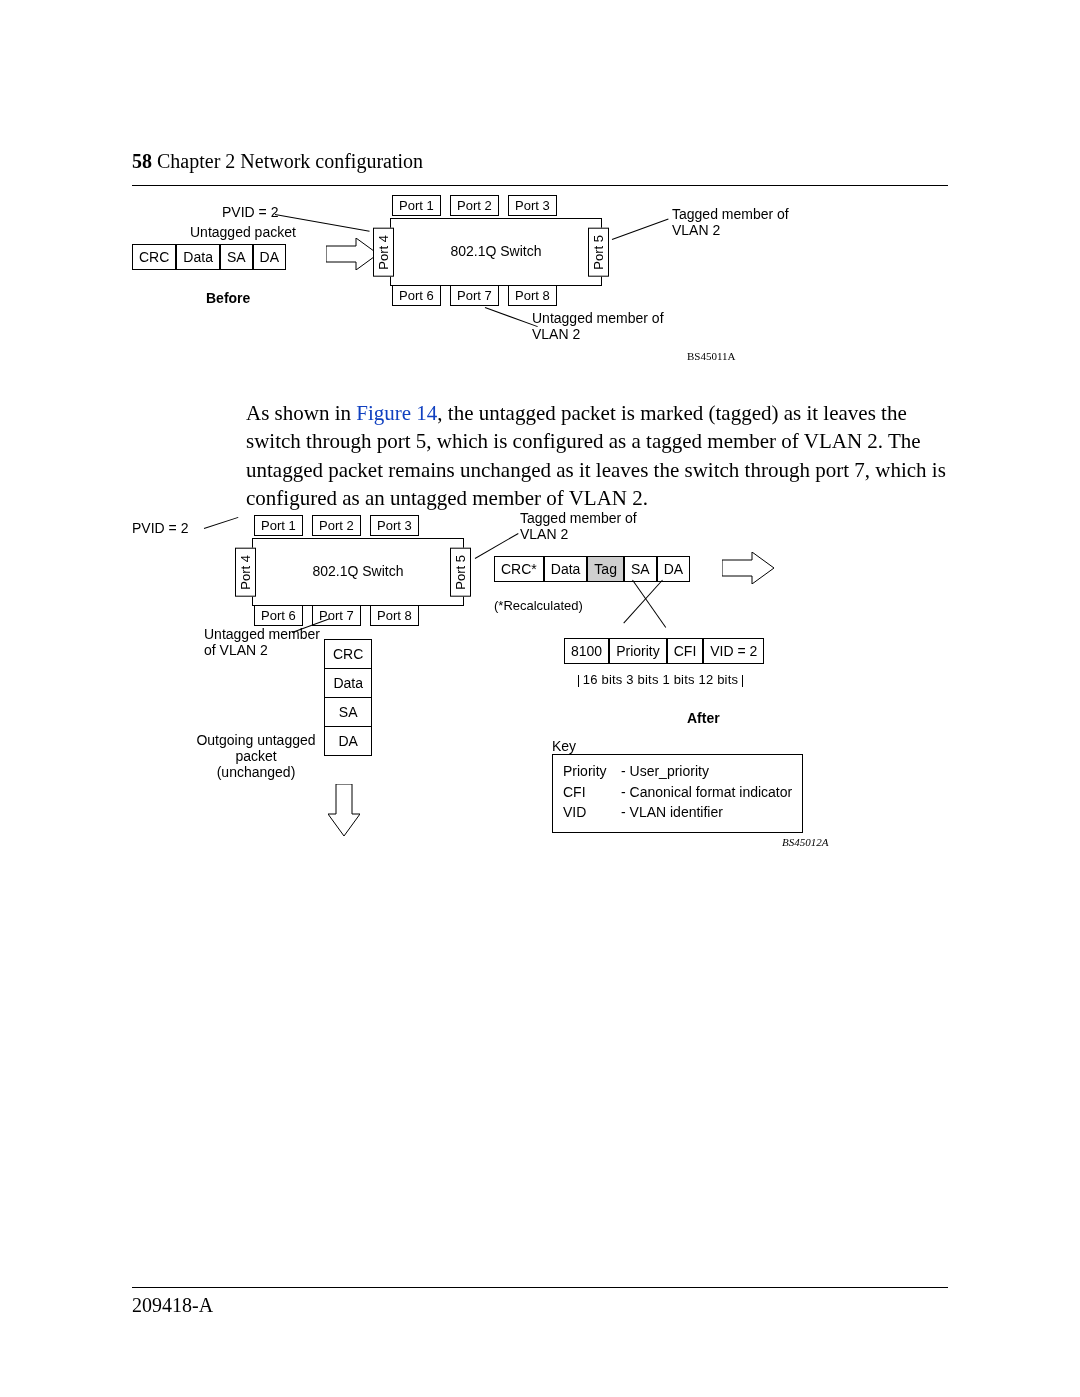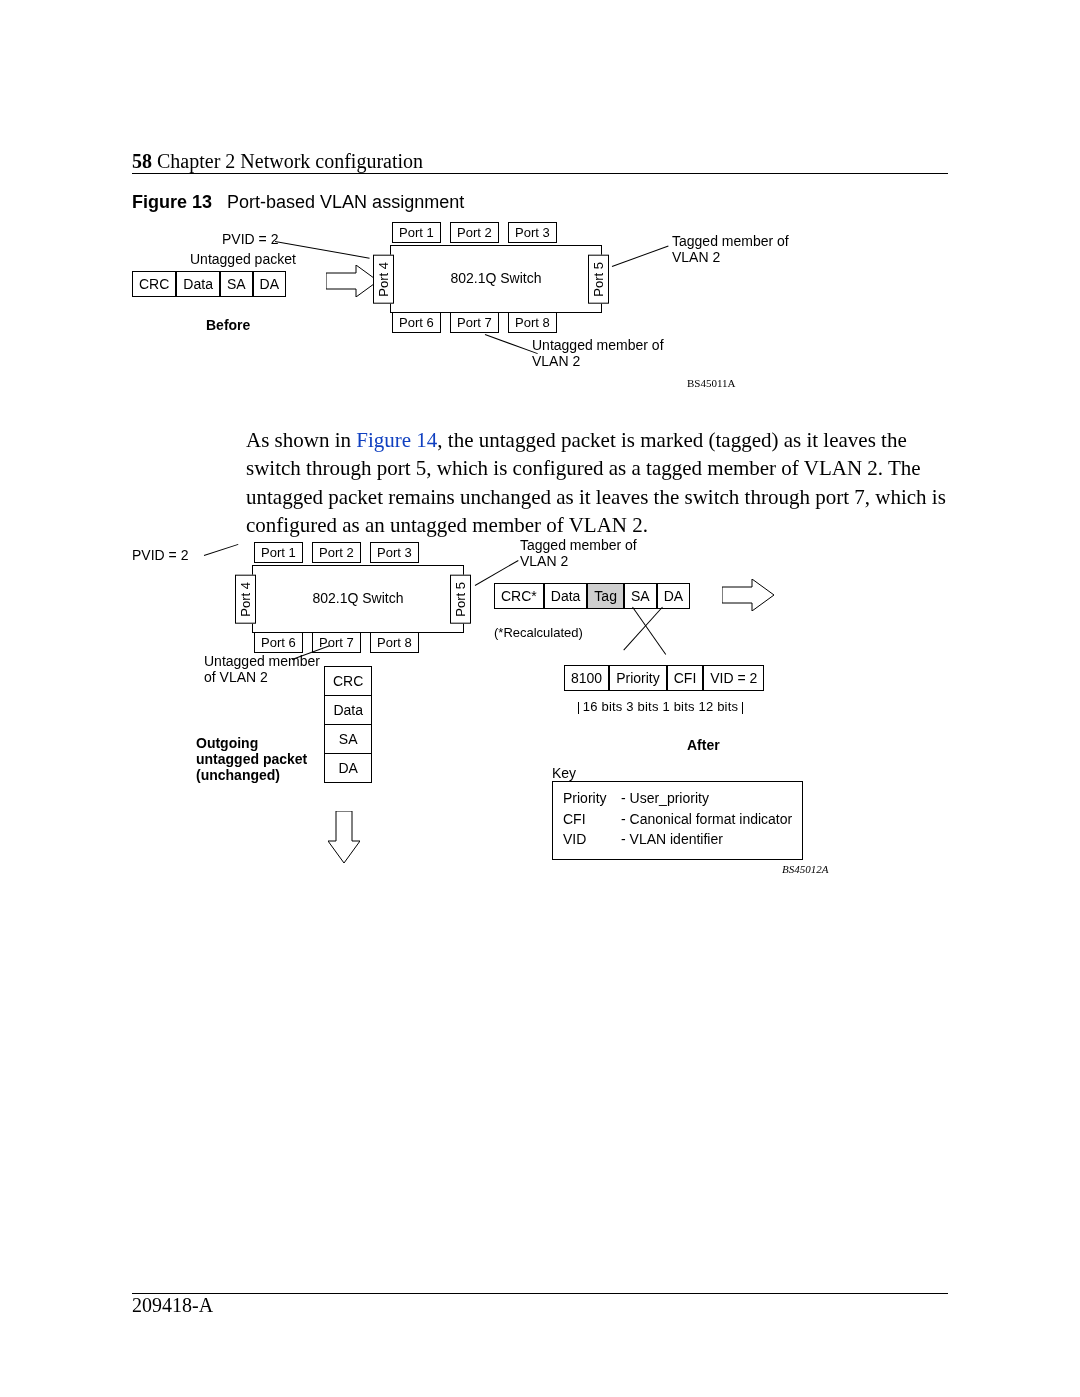--- a/index.html
+++ b/index.html
@@ -12,21 +12,21 @@
     width: 1080px;
     height: 1397px;
     position: relative;
     box-sizing: border-box;
     padding: 0 132px;
   }
   .header {
     padding-top: 150px;
     font-size: 20px;
     border-bottom: 1.5px solid #000;
-    padding-bottom: 0;
+    padding-bottom: 12px;
   }
   .header .pn { font-weight: bold; }
   .figcap {
     font-family: Arial, Helvetica, sans-serif;
     font-size: 18px;
     margin-top: 18px;
   }
   .figcap .fl { font-weight: bold; }
   .para {
     font-size: 21px;
@@ -35,21 +35,21 @@
     margin-left: 114px;
   }
   .para a { color: #1040c0; text-decoration: none; }
   .footer {
     position: absolute;
     left: 132px;
     right: 132px;
     bottom: 80px;
     border-top: 1.5px solid #000;
     font-size: 20px;
-    padding-top: 0;
+    padding-top: 6px;
   }
 
   
   .fig13 {
     position: relative;
     height: 200px;
     margin-top: 8px;
     font-family: Arial, Helvetica, sans-serif;
     font-size: 14px;
   }
@@ -106,21 +106,21 @@
     position: relative;
     height: 400px;
     margin-top: 8px;
     font-family: Arial, Helvetica, sans-serif;
     font-size: 14px;
   }
   .fig14 .pvid    { position:absolute; left:0px;   top:0px; }
   .fig14 .tagged  { position:absolute; left:388px; top:-10px; }
   .fig14 .recalc  { position:absolute; left:362px; top:78px; font-size:13px;text-align:right; }
   .fig14 .untagM  { position:absolute; left:72px;  top:106px; }
-  .fig14 .outgo   { position:absolute; left:64px;  top:188px; text-align:left; width:120px;font-weight:bold; }
+  .fig14 .outgo   { position:absolute; left:64px;  top:212px; text-align:center; width:120px; }
   .fig14 .bits    { position:absolute; left:446px; top:152px; font-size:13px; letter-spacing:0.2px; }
   .fig14 .after   { position:absolute; left:555px; top:190px; font-weight:bold; }
   .fig14 .keylbl  { position:absolute; left:420px; top:218px; }
   .fig14 .ref     { position:absolute; left:650px; top:316px; font-size:11px; font-family:"Times New Roman",serif;font-style:italic; }
 
   .fig14 .sw { left:120px; top:18px; width:210px; height:66px; }
   .fig14 .sw .lblc { top:24px; }
   .fig14 .p1  { left:122px; top:-5px; }
   .fig14 .p2  { left:180px; top:-5px; }
   .fig14 .p3  { left:238px; top:-5px; }
@@ -162,24 +162,20 @@
 </head>
 <body>
 
 <div class="page">
 
   <div class="header">
     <span class="pn">58</span>
     <span>Chapter 2  Network configuration</span>
   </div>
 
-  <div class="figcap">
-    <span class="fl">Figure 13</span>
-    &nbsp;&nbsp;<span>Port-based VLAN assignment</span>
-  </div>
 
   <div class="fig13">
     <div class="pvid">PVID = 2</div>
     <div class="untagged">Untagged packet</div>
 
     <div class="pkt-row pkt1">
       <div class="cell">CRC</div>
       <div class="cell">Data</div>
       <div class="cell">SA</div>
       <div class="cell">DA</div>

